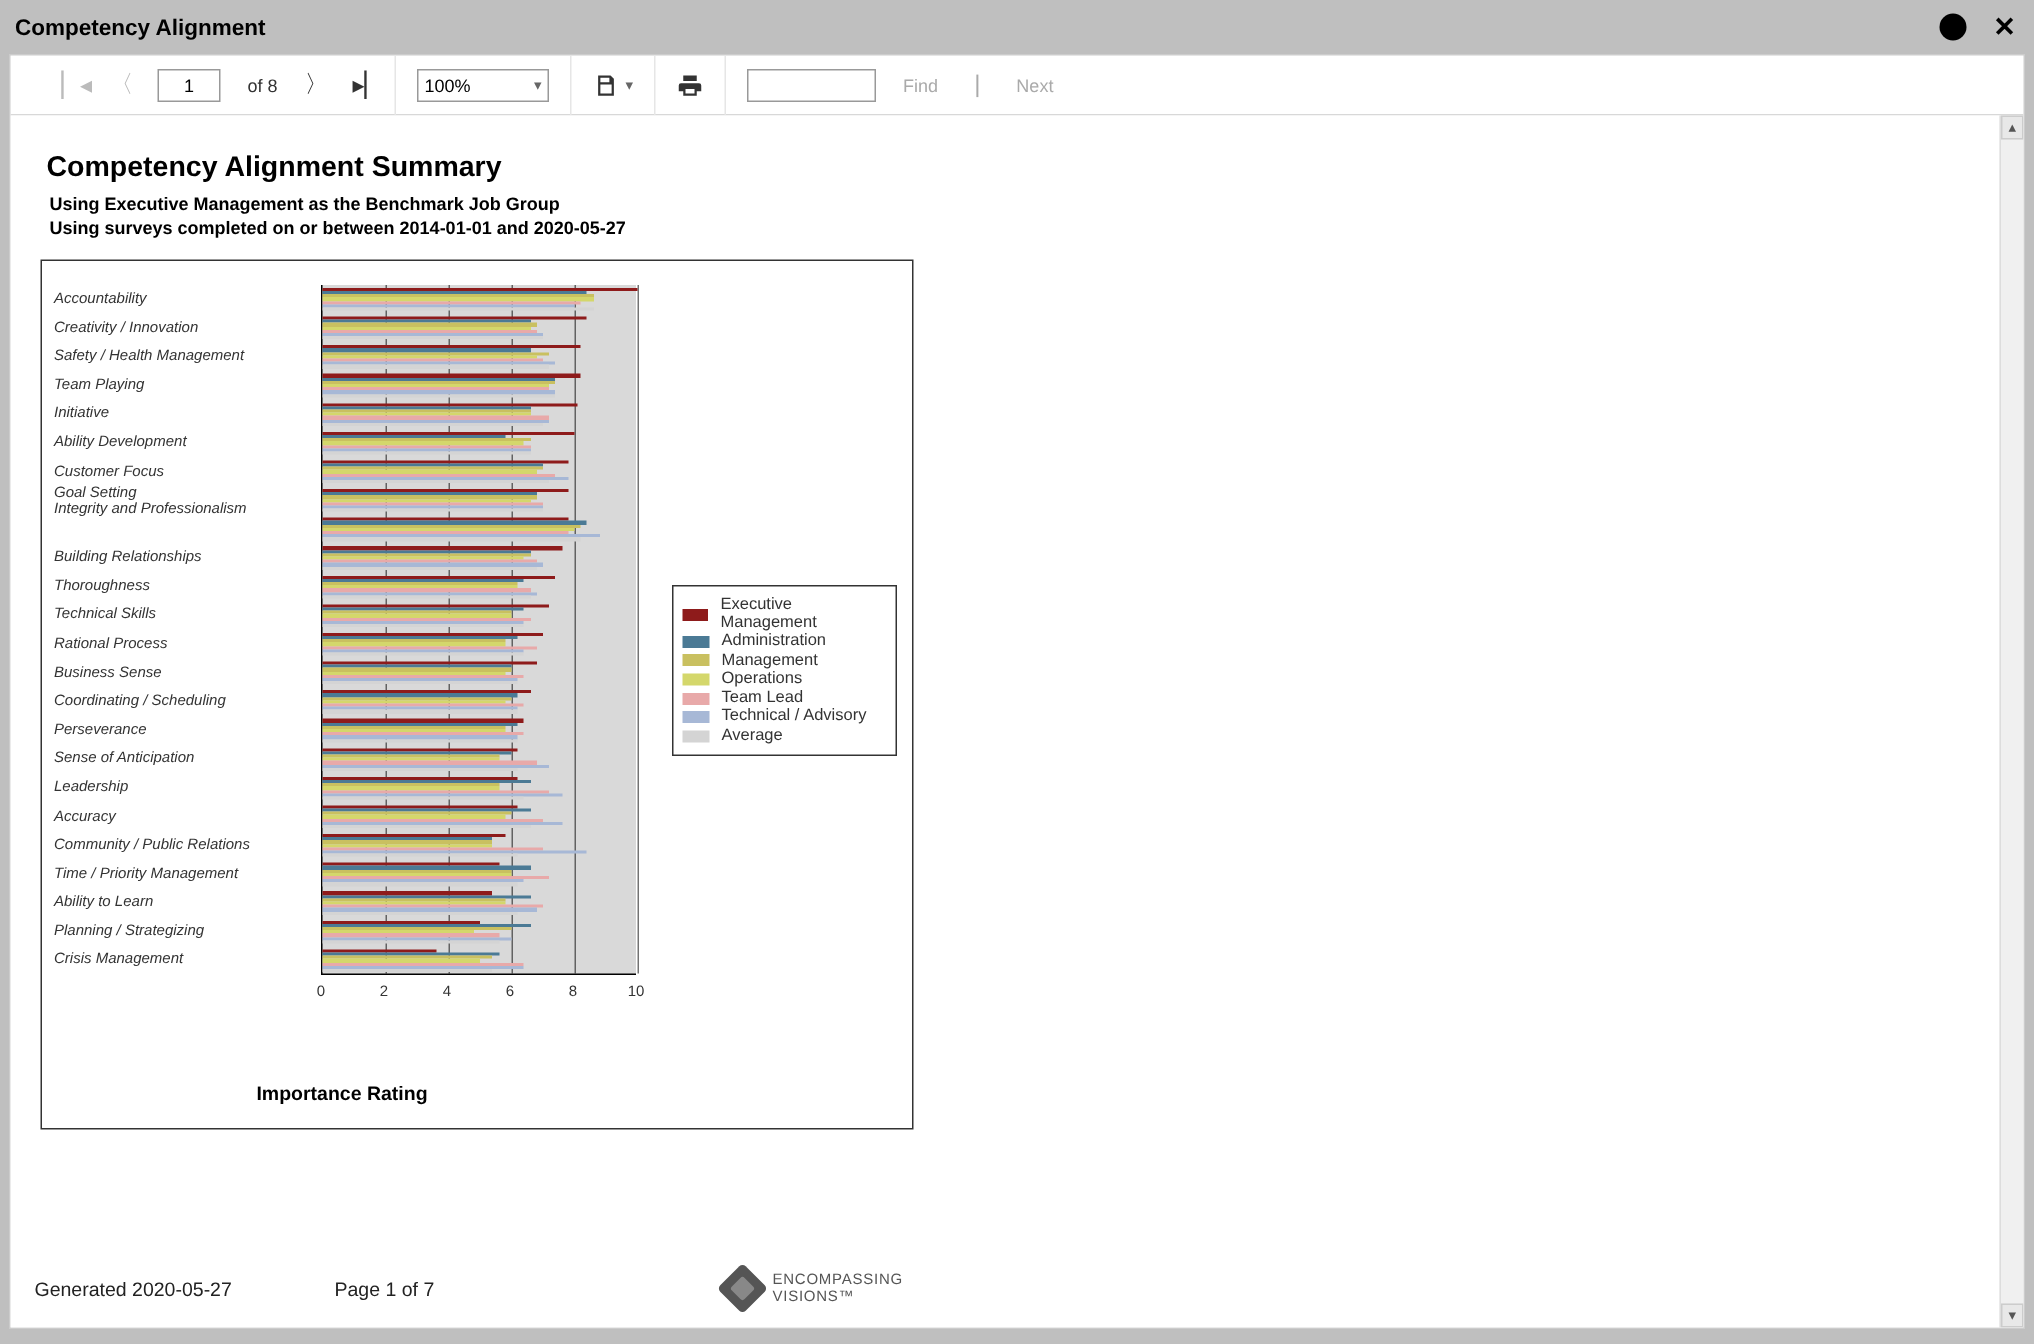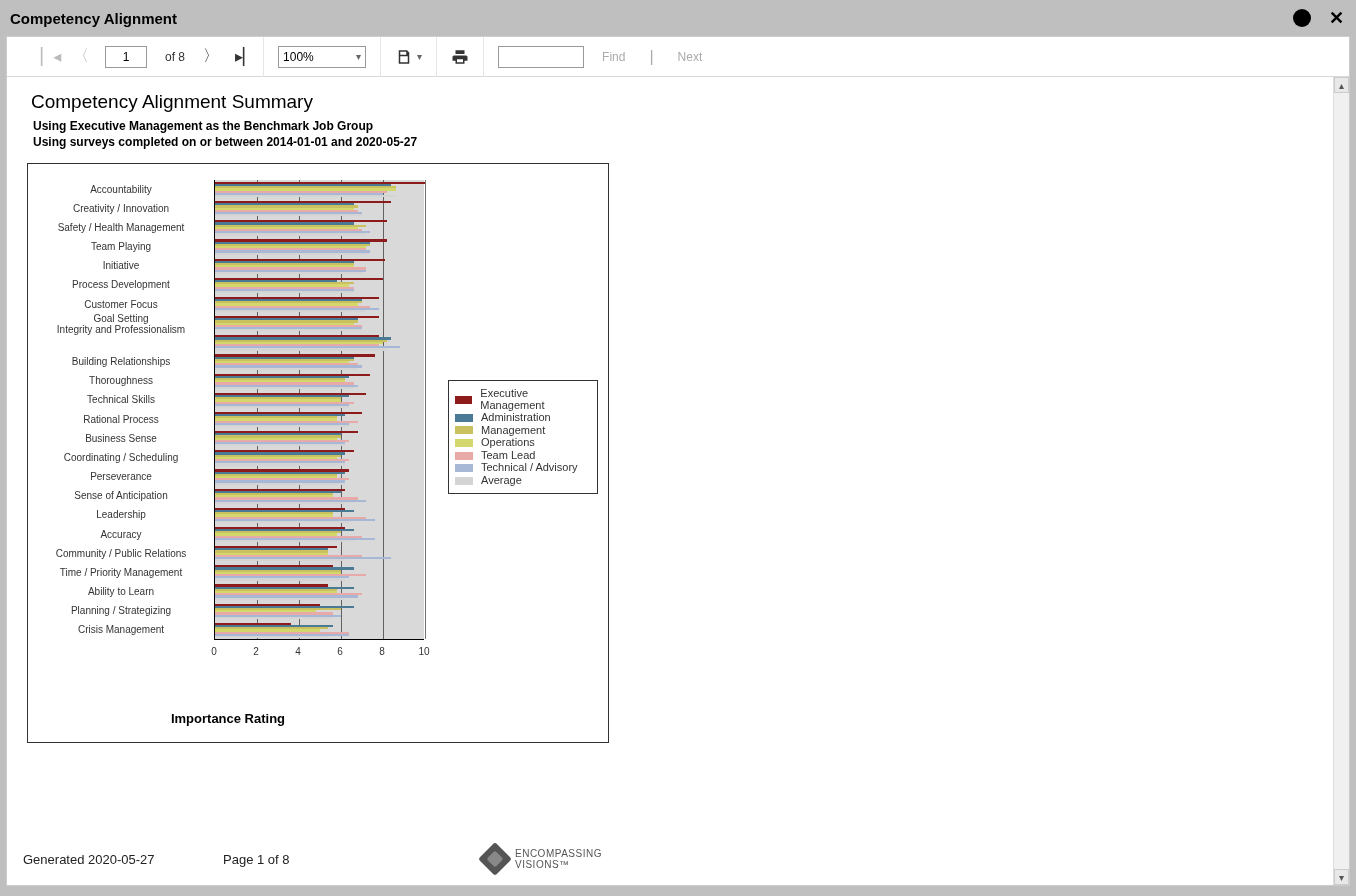--- a/index.html
+++ b/index.html
@@ -67,41 +67,41 @@
     height: 100%;
   }
   .logo-row { display: flex; align-items: center; gap: 10px; margin-bottom: 6px; }
   .logo-badge {
     width: 64px; height: 50px;
     display:flex; align-items:center; justify-content:center;
   }
   .logo-text { font-family: Georgia, 'Times New Roman', serif; font-style: italic; color: #333; line-height: 1.05; }
   .logo-text .l1 { font-size: 16px; display:block; text-align:center; padding-left: 10px;}
   .logo-text .l2 { font-size: 26px; display:block; }
-  .report-title { font-size: 19px; font-weight: normal; margin: 6px 0 6px 10px; }
+  .report-title { font-size: 19px; font-weight: bold; margin: 16px 0 6px 10px; }
   .report-sub { font-size: 12px; font-weight: bold; margin: 2px 0 2px 12px; }
 
   .chart-box {
     margin: 14px 0 0 6px;
     width: 582px; height: 580px;
     border: 1px solid #333;
     position: relative;
     background: #fff;
   }
   .plot-area {
     position: absolute;
     left: 186px; top: 16px;
     width: 210px; height: 460px;
     background: #d9d9d9;
     border-left: 1.5px solid #000;
     border-bottom: 1.5px solid #000;
   }
   .grid-line { position:absolute; top:0; bottom:0; width:1px; background:#000; opacity:0.55; }
   .tick-label { position:absolute; top: 482px; font-size: 10px; color:#333; width: 20px; text-align:center; }
-  .cat-label { position:absolute; font-size: 10px; color:#333; text-align:center; width: 170px; left: 8px; }
+  .cat-label { position:absolute; font-size: 10px; color:#333; text-align:left; width: 170px; left: 8px; font-style: italic; }
   .bar { position:absolute; height: 2.2px; }
   .bar.exec { background: #8e1b1b; }
   .bar.admin { background: #4b7a95; }
   .bar.mgmt { background: #c9c060; }
   .bar.ops  { background: #d4d76b; }
   .bar.team { background: #e8a9a9; }
   .bar.tech { background: #a7b8d6; }
   .bar.avg  { background: #d4d4d4; }
   .x-title { position:absolute; bottom: 16px; left: 0; right: 180px; text-align:center; font-size: 13px; font-weight: bold; }
 
@@ -373,21 +373,21 @@
               <div class="tick-label" style="left: 302px;">6</div>
               <div class="tick-label" style="left: 344px;">8</div>
               <div class="tick-label" style="left: 386px;">10</div>
             </div>
           <div id="cats">
               <div class="cat-label" style="top: 19.5833px;">Accountability</div>
               <div class="cat-label" style="top: 38.75px;">Creativity / Innovation</div>
               <div class="cat-label" style="top: 57.9167px;">Safety / Health Management</div>
               <div class="cat-label" style="top: 77.0833px;">Team Playing</div>
               <div class="cat-label" style="top: 96.25px;">Initiative</div>
-              <div class="cat-label" style="top: 115.417px;">Process Development</div>
+              <div class="cat-label" style="top: 115.417px;">Ability Development</div>
               <div class="cat-label" style="top: 134.583px;">Customer Focus</div>
               <div class="cat-label" style="top: 149px;">Goal Setting</div>
               <div class="cat-label" style="top: 160px;">Integrity and Professionalism</div>
               <div class="cat-label" style="top: 192.083px;">Building Relationships</div>
               <div class="cat-label" style="top: 211.25px;">Thoroughness</div>
               <div class="cat-label" style="top: 230.417px;">Technical Skills</div>
               <div class="cat-label" style="top: 249.583px;">Rational Process</div>
               <div class="cat-label" style="top: 268.75px;">Business Sense</div>
               <div class="cat-label" style="top: 287.917px;">Coordinating / Scheduling</div>
               <div class="cat-label" style="top: 307.083px;">Perseverance</div>
@@ -428,21 +428,21 @@
               <div class="legend-row">
                 <div class="legend-swatch" style="background: rgb(212, 212, 212);"></div>
                 <span>Average</span>
               </div>
             </div>
           <div class="x-title">Importance Rating</div>
         </div>
 
         <div class="footer">
           <div class="gen">Generated 2020-05-27</div>
-          <div class="pg">Page 1 of 8</div>
+          <div class="pg">Page 1 of 7</div>
           <div class="brand">
             <div class="brand-logo"></div>
             <div>
               <div>ENCOMPASSING</div>
               <div>VISIONS™</div>
             </div>
           </div>
         </div>
 
       </div>

